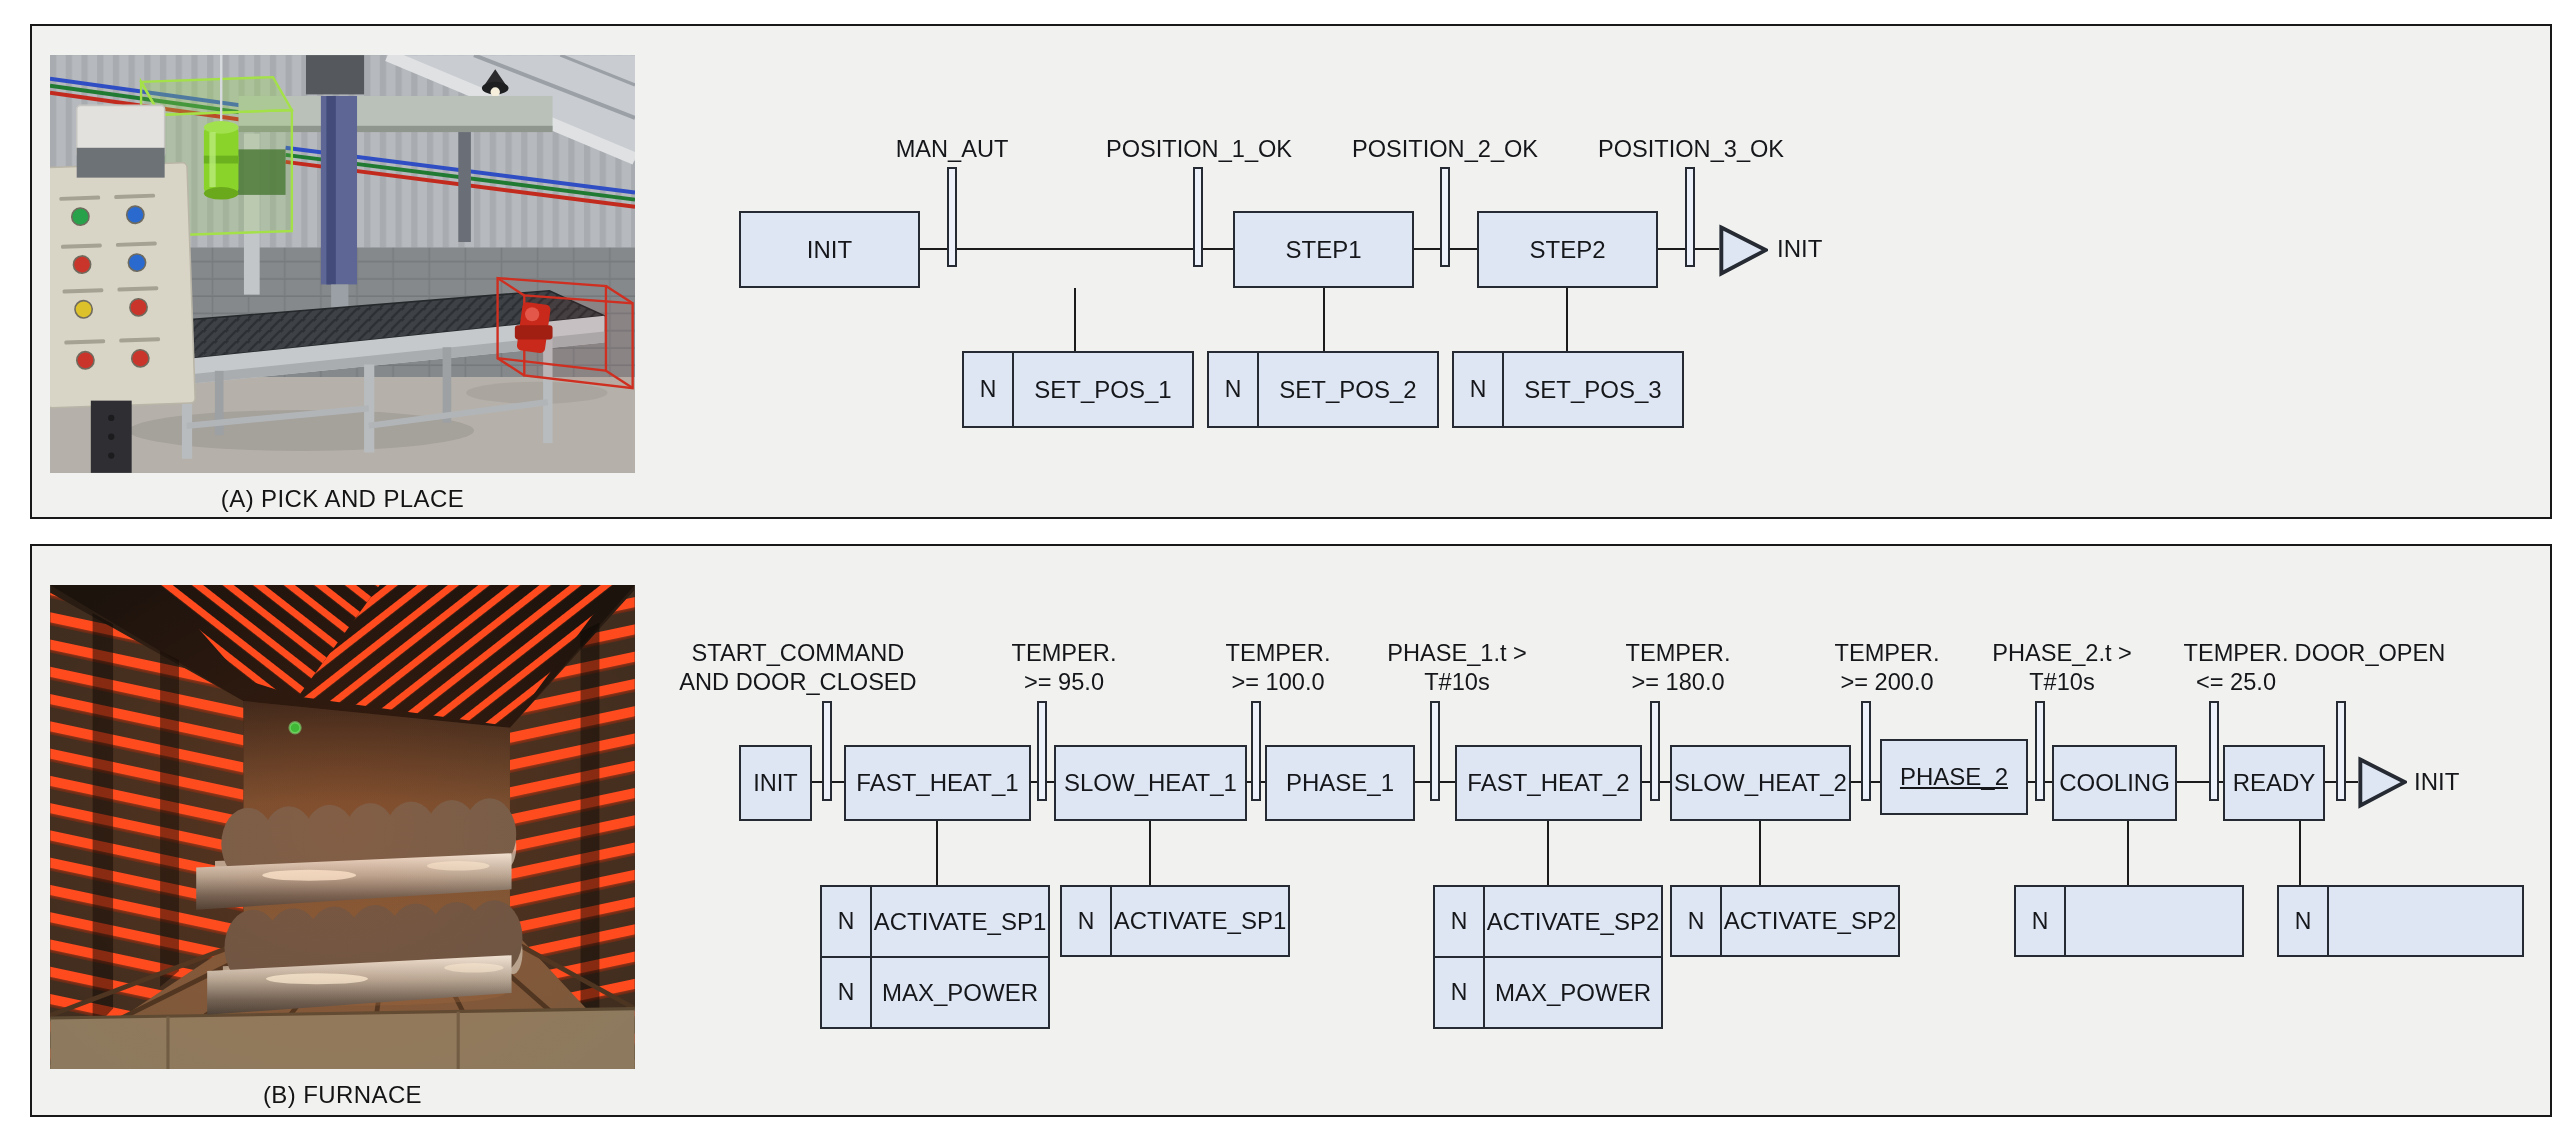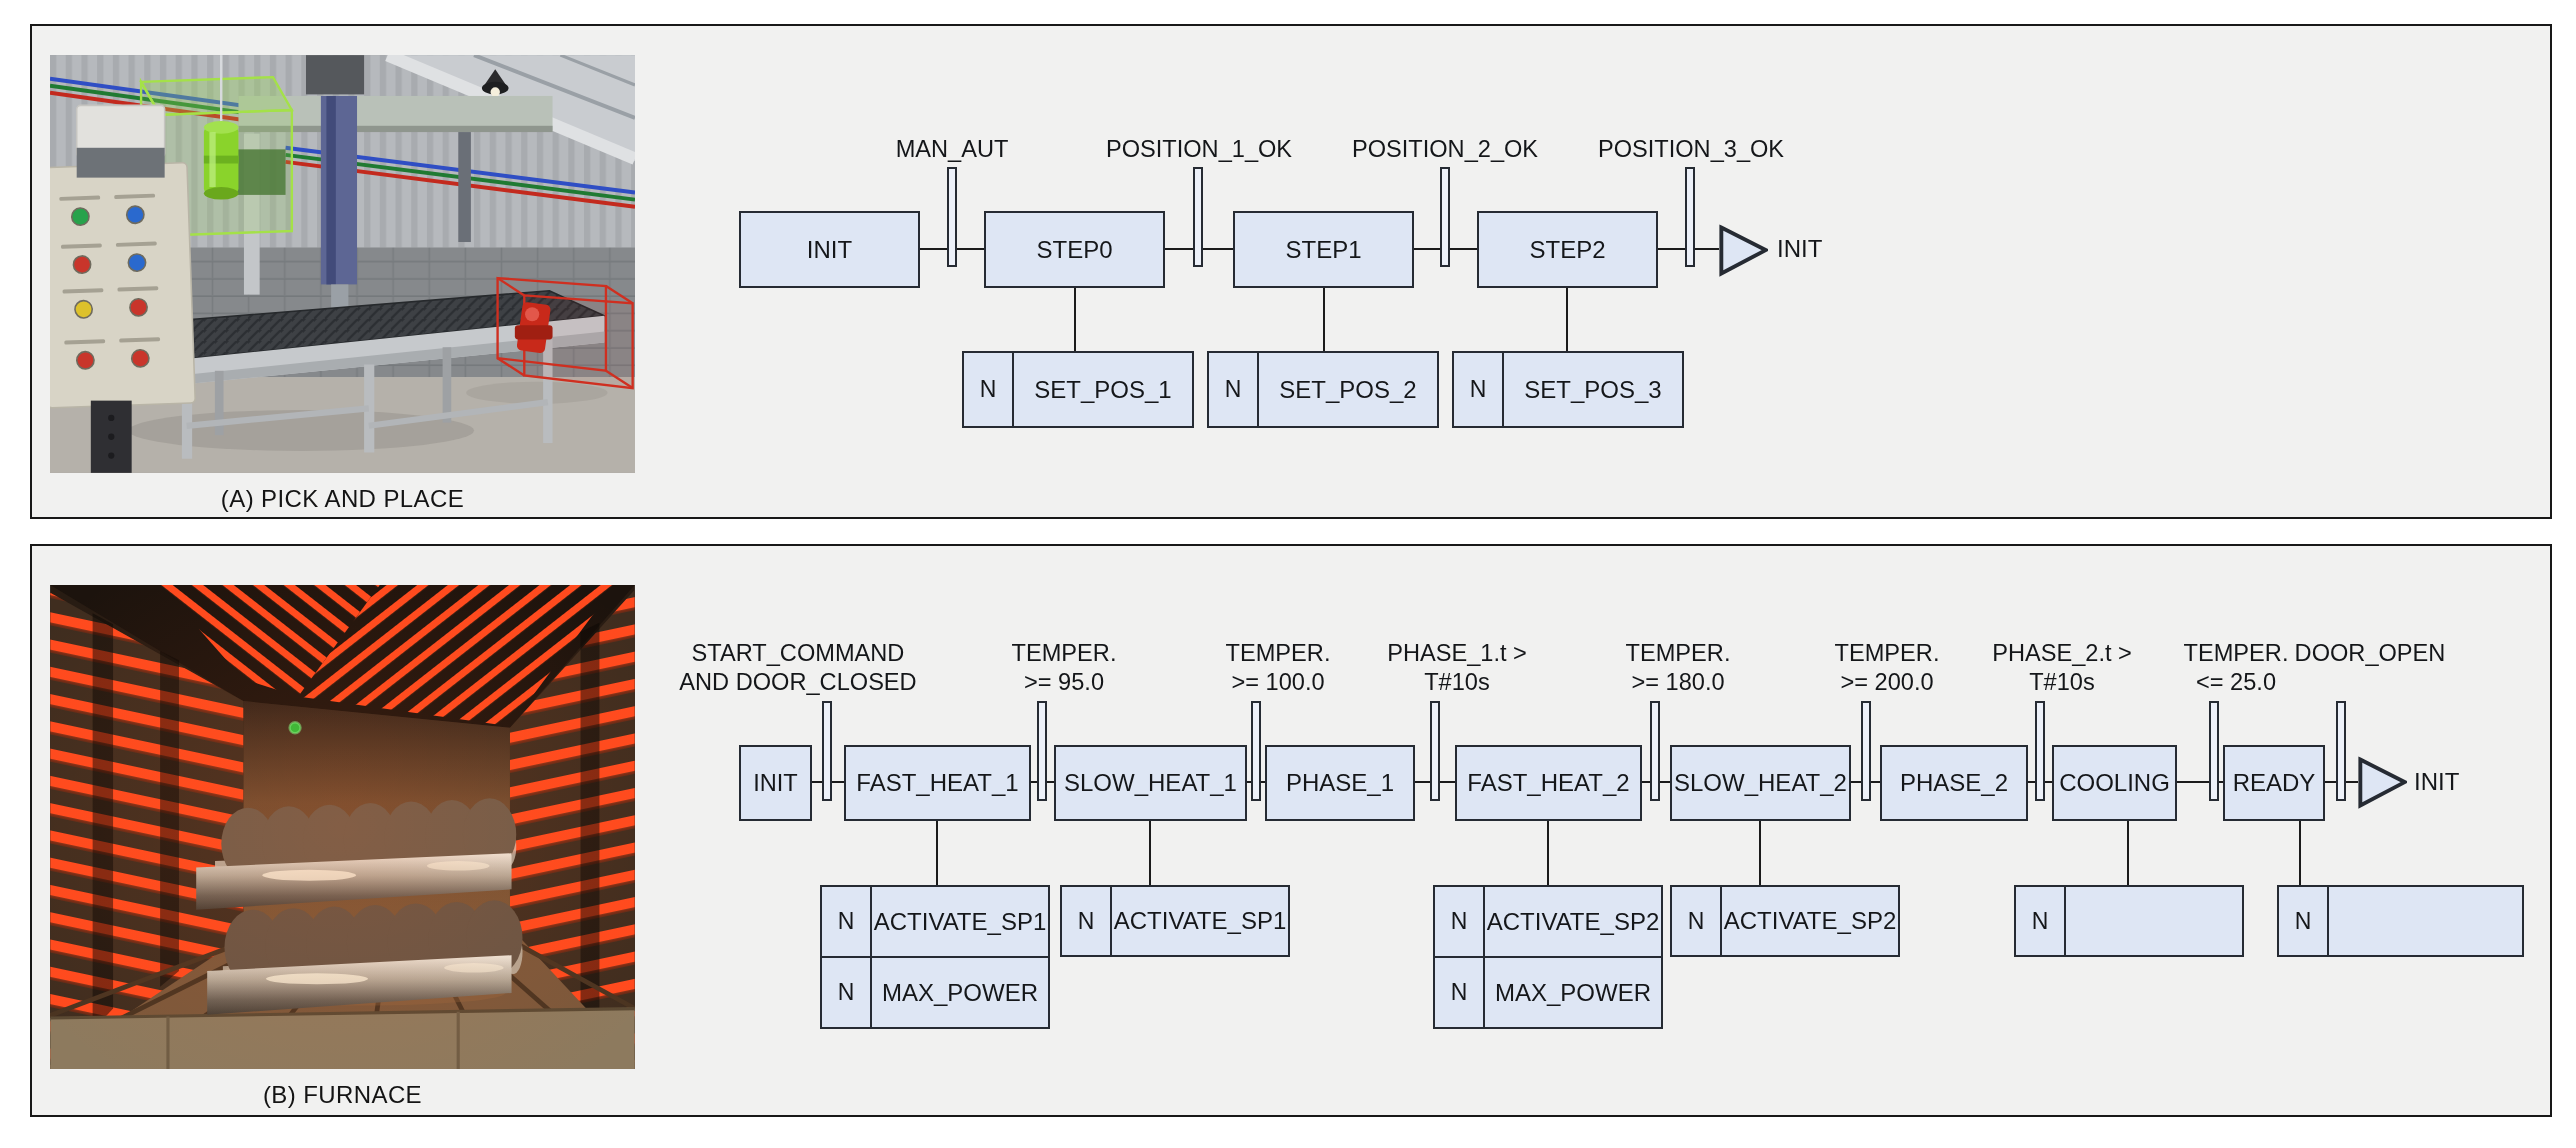--- a/index.html
+++ b/index.html
@@ -172,21 +172,20 @@
         <rect x="34" y="64" width="112" height="66" rx="5" fill="#e2e1dd" stroke="#c6c5c1" stroke-width="2"></rect>
         <rect x="34" y="118" width="112" height="38" fill="#6d7277"></rect>
       </g>
     </svg>
   </div>
   <div class="caption" style="left:18px; top:459px; width:585px;">(A) PICK AND PLACE</div>
 
   <div class="hline" style="left:887px; top:222px; width:800px;"></div>
 
   <div class="step" style="left:707px;  top:185px; width:181px; height:77px;">INIT</div>
-  <div class="step" style="left:952px; top:185px; width:181px; height:77px;">STEP0</div>
   <div class="step" style="left:1201px; top:185px; width:181px; height:77px;">STEP1</div>
   <div class="step" style="left:1445px; top:185px; width:181px; height:77px;">STEP2</div>
 
   <div class="tbar" style="left:915px; top:141px; height:100px;"></div>
   <div class="tbar" style="left:1161px; top:141px; height:100px;"></div>
   <div class="tbar" style="left:1408px; top:141px; height:100px;"></div>
   <div class="tbar" style="left:1653px; top:141px; height:100px;"></div>
 
   <div class="tlabel" style="left:920px; top:109px;">MAN_AUT</div>
   <div class="tlabel" style="left:1167px; top:109px;">POSITION_1_OK</div>
@@ -338,21 +337,21 @@
   <div class="caption" style="left:18px; top:535px; width:585px;">(B) FURNACE</div>
 
   <div class="hline" style="left:780px; top:235px; width:1546px;"></div>
 
   <div class="step" style="left:707px;  top:199px; width:73px;  height:76px; font-size:23.6px;">INIT</div>
   <div class="step" style="left:812px; top:199px; width:187px; height:76px;">FAST_HEAT_1</div>
   <div class="step" style="left:1022px; top:199px; width:193px; height:76px;">SLOW_HEAT_1</div>
   <div class="step" style="left:1233px; top:199px; width:150px; height:76px;">PHASE_1</div>
   <div class="step" style="left:1423px; top:199px; width:187px; height:76px;">FAST_HEAT_2</div>
   <div class="step" style="left:1638px; top:199px; width:181px; height:76px;">SLOW_HEAT_2</div>
-  <div class="step" style="left:1848px; top:199px; width:148px; height:76px;">PHASE_2</div>
+  <div class="step" style="left:1848px; top:193px; width:148px; height:76px;text-decoration:underline;">PHASE_2</div>
   <div class="step" style="left:2020px; top:199px; width:125px; height:76px;">COOLING</div>
   <div class="step" style="left:2191px; top:199px; width:102px; height:76px;">READY</div>
 
   <div class="tbar" style="left:790px; top:155px; height:100px;"></div>
   <div class="tbar" style="left:1005px; top:155px; height:100px;"></div>
   <div class="tbar" style="left:1219px; top:155px; height:100px;"></div>
   <div class="tbar" style="left:1398px; top:155px; height:100px;"></div>
   <div class="tbar" style="left:1618px; top:155px; height:100px;"></div>
   <div class="tbar" style="left:1829px; top:155px; height:100px;"></div>
   <div class="tbar" style="left:2003px; top:155px; height:100px;"></div>

